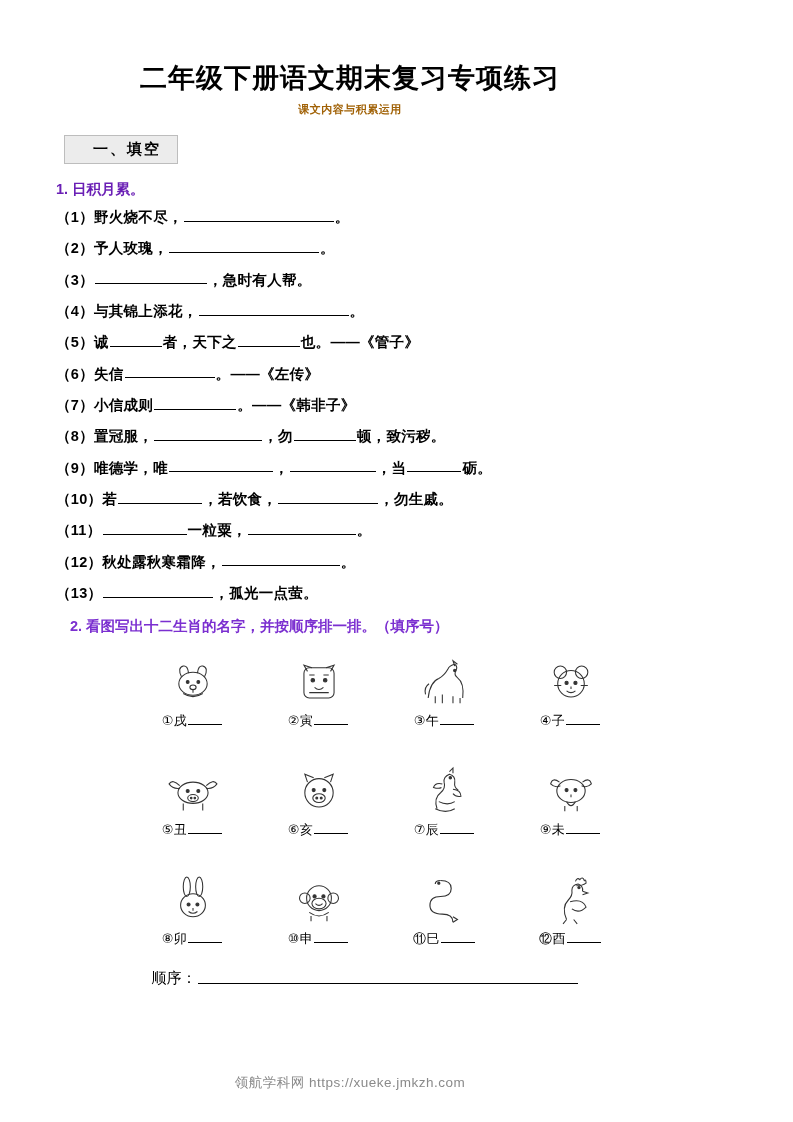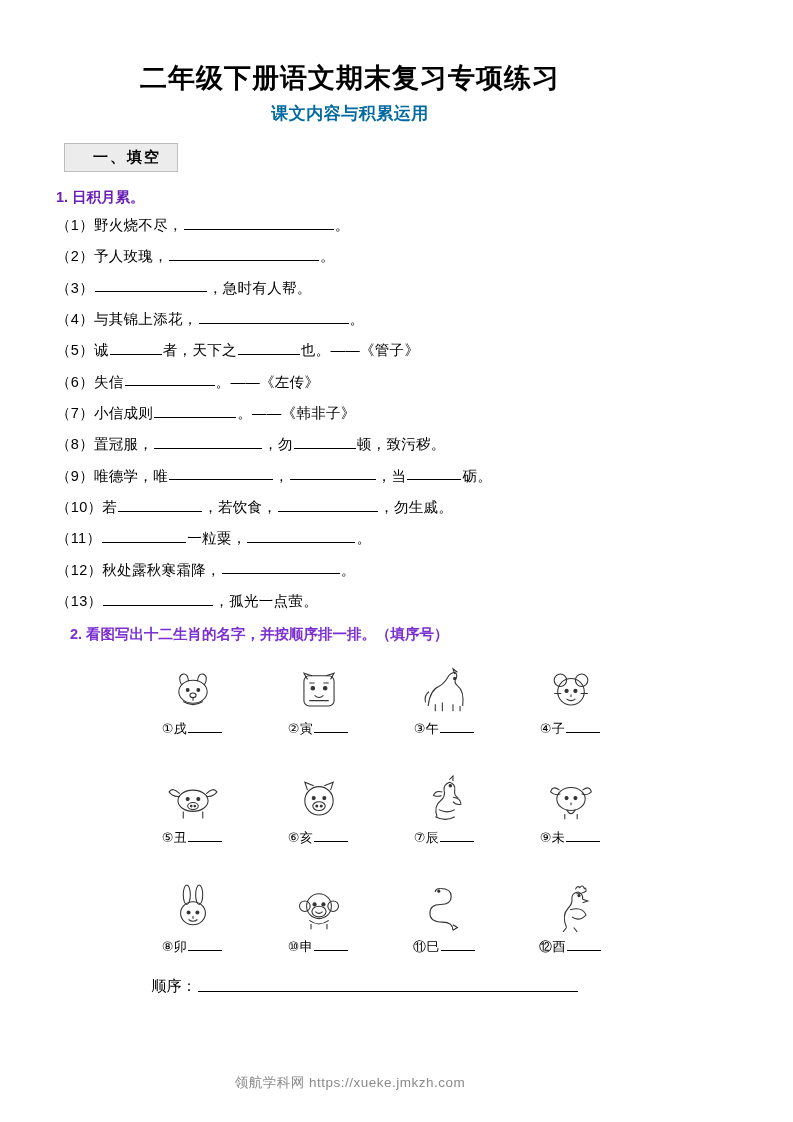--- a/index.html
+++ b/index.html
@@ -25,23 +25,23 @@
   .main-title {
     text-align: center;
     font-size: 27px;
     font-weight: bold;
     letter-spacing: 1px;
     margin: 8px 0 6px 0;
     color: #000;
   }
   .sub-title {
     text-align: center;
-    font-size: 17px;
-    font-weight: bold;
-    color: #0369a1;
+    font-size: 11px;
+    font-weight: bold;
+    color: #a16207;
     margin: 0 0 12px 0;
     letter-spacing: 0.5px;
   }
   .section-head {
     display: inline-block;
     background: #ececec;
     border: 1px solid #bdbdbd;
     font-size: 15px;
     font-weight: bold;
     padding: 4px 16px 4px 28px;
@@ -58,20 +58,21 @@
     color: #7b2fd0;
     margin-top: 14px;
     padding-left: 14px;
   }
   .item {
     font-size: 14.5px;
     line-height: 1.35;
     margin: 0 0 11px 0;
     white-space: nowrap;
     letter-spacing: 0.3px;
+    font-weight: bold;
   }
   .blank {
     display: inline-block;
     border-bottom: 1px solid #000;
     height: 0.95em;
     vertical-align: baseline;
     margin: 0 1px;
   }
   
   .zodiac-wrap {

